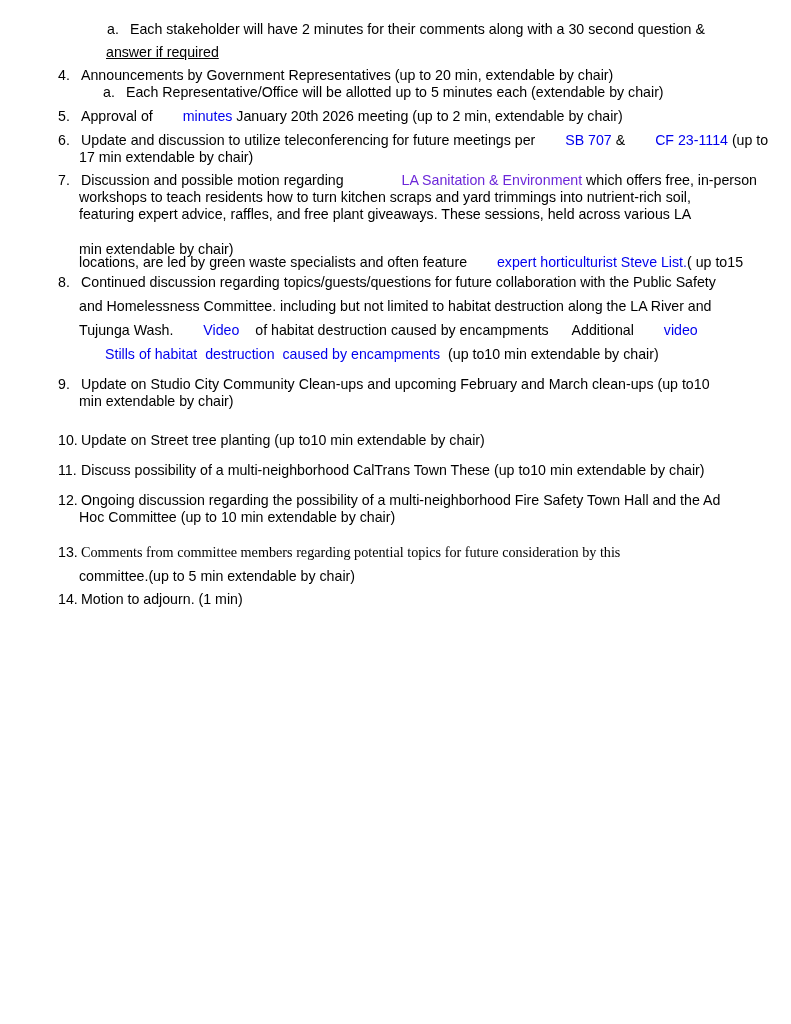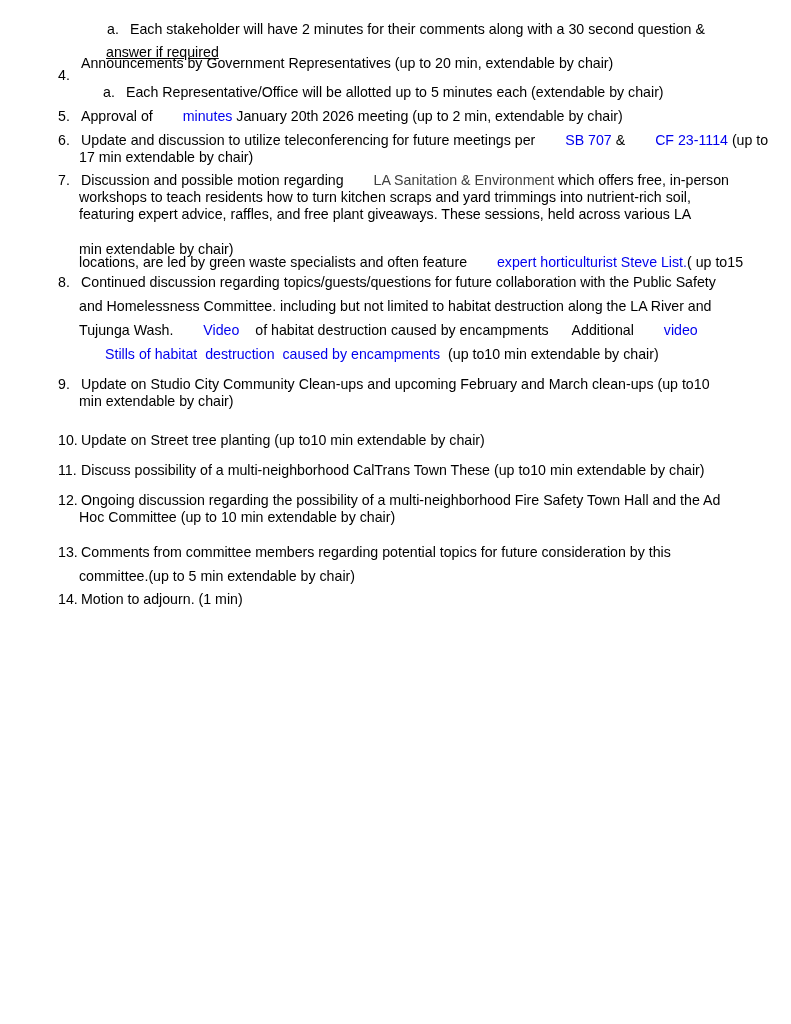--- a/index.html
+++ b/index.html
@@ -10,47 +10,47 @@
   a.lnk { color: #0000ee; text-decoration: none; padding-left: 26px; }
 </style>
 </head>
 <body>
 
 <div id="doc">
     <span class="line num" style="left: 107px; top: 21px;">a.</span>
     <div class="line" style="left: 130px; top: 21px;"><span style="white-space: pre;">Each stakeholder will have 2 minutes for their comments along with a 30 second question &amp;</span></div>
     <div class="line" style="left: 106px; top: 44px; text-decoration: underline;"><span style="white-space: pre;">answer if required</span></div>
     <span class="line num" style="left: 58px; top: 67px;">4.</span>
-    <div class="line" style="left: 81px; top: 55px;"><span style="white-space: pre;">Announcements by Government Representatives (up to 20 min, extendable by chair)</span></div>
+    <div class="line" style="left: 81px; top: 67px;"><span style="white-space: pre;">Announcements by Government Representatives (up to 20 min, extendable by chair)</span></div>
     <span class="line num" style="left: 103px; top: 84px;">a.</span>
     <div class="line" style="left: 126px; top: 84px;"><span style="white-space: pre;">Each Representative/Office will be allotted up to 5 minutes each (extendable by chair)</span></div>
     <span class="line num" style="left: 58px; top: 108px;">5.</span>
     <div class="line" style="left: 81px; top: 108px;"><span style="white-space: pre;">Approval of </span><a class="lnk" style="color: rgb(0, 0, 238); white-space: pre;">minutes</a><span style="white-space: pre;"> January 20th 2026 meeting (up to 2 min, extendable by chair)</span></div>
     <span class="line num" style="left: 58px; top: 132px;">6.</span>
     <div class="line" style="left: 81px; top: 132px;"><span style="white-space: pre;">Update and discussion to utilize teleconferencing for future meetings per </span><a class="lnk" style="color: rgb(0, 0, 238); white-space: pre;">SB 707</a><span style="white-space: pre;"> &amp; </span><a class="lnk" style="color: rgb(0, 0, 238); white-space: pre;">CF 23-1114</a><span style="white-space: pre;"> (up to</span></div>
     <div class="line" style="left: 79px; top: 149px;"><span style="white-space: pre;">17 min extendable by chair)</span></div>
     <span class="line num" style="left: 58px; top: 172px;">7.</span>
-    <div class="line" style="left: 81px; top: 172px;"><span style="white-space: pre;">Discussion and possible motion regarding </span><a class="lnk" style="color: #404040; white-space: pre;">LA Sanitation &amp; Environment</a><span style="white-space: pre;"> which offers free, in-person</span></div>
+    <div class="line" style="left: 81px; top: 172px;"><span style="white-space: pre;">Discussion and possible motion regarding </span><a class="lnk" style="color: #6d28d9; white-space: pre; margin-left: 28px;">LA Sanitation &amp; Environment</a><span style="white-space: pre;"> which offers free, in-person</span></div>
     <div class="line" style="left: 79px; top: 189px;"><span style="white-space: pre;">workshops to teach residents how to turn kitchen scraps and yard trimmings into nutrient-rich soil,</span></div>
     <div class="line" style="left: 79px; top: 206px;"><span style="white-space: pre;">featuring expert advice, raffles, and free plant giveaways. These sessions, held across various LA</span></div>
     <div class="line" style="left: 79px; top: 208px; margin-top: 46px;"><span style="white-space: pre;">locations, are led by green waste specialists and often feature </span><a class="lnk" style="color: rgb(0, 0, 238); white-space: pre;">expert horticulturist Steve List.</a><span style="white-space: pre;">( up to15</span></div>
     <div class="line" style="left: 79px; top: 241px;"><span style="white-space: pre;">min extendable by chair)</span></div>
     <span class="line num" style="left: 58px; top: 274px;">8.</span>
     <div class="line" style="left: 81px; top: 274px;"><span style="white-space: pre;">Continued discussion regarding topics/guests/questions for future collaboration with the Public Safety</span></div>
     <div class="line" style="left: 79px; top: 298px;"><span style="white-space: pre;">and Homelessness Committee. including but not limited to habitat destruction along the LA River and</span></div>
     <div class="line" style="left: 79px; top: 322px;"><span style="white-space: pre;">Tujunga Wash. </span><a class="lnk" style="color: rgb(0, 0, 238); white-space: pre;">Video</a><span style="white-space: pre; padding-left: 12px;"> of habitat destruction caused by encampments      Additional </span><a class="lnk" style="color: rgb(0, 0, 238); white-space: pre;">video</a></div>
     <div class="line" style="left: 79px; top: 346px;"><a class="lnk" style="color: rgb(0, 0, 238); white-space: pre;">Stills of habitat  destruction  caused by encampments</a><span style="white-space: pre;">  (up to10 min extendable by chair)</span></div>
     <span class="line num" style="left: 58px; top: 376px;">9.</span>
     <div class="line" style="left: 81px; top: 376px;"><span style="white-space: pre;">Update on Studio City Community Clean-ups and upcoming February and March clean-ups (up to10</span></div>
     <div class="line" style="left: 79px; top: 393px;"><span style="white-space: pre;">min extendable by chair)</span></div>
     <span class="line num" style="left: 58px; top: 432px;">10.</span>
     <div class="line" style="left: 81px; top: 432px;"><span style="white-space: pre;">Update on Street tree planting (up to10 min extendable by chair)</span></div>
     <span class="line num" style="left: 58px; top: 462px;">11.</span>
     <div class="line" style="left: 81px; top: 462px;"><span style="white-space: pre;">Discuss possibility of a multi-neighborhood CalTrans Town These (up to10 min extendable by chair)</span></div>
     <span class="line num" style="left: 58px; top: 492px;">12.</span>
     <div class="line" style="left: 81px; top: 492px;"><span style="white-space: pre;">Ongoing discussion regarding the possibility of a multi-neighborhood Fire Safety Town Hall and the Ad</span></div>
     <div class="line" style="left: 79px; top: 509px;"><span style="white-space: pre;">Hoc Committee (up to 10 min extendable by chair)</span></div>
     <span class="line num" style="left: 58px; top: 544px;">13.</span>
-    <div class="line" style="left: 81px; top: 544px;"><span style="white-space: pre;">Comments from committee members regarding potential topics for future consideration by this</span></div>
+    <div class="line" style="left: 81px; top: 544px; font-family: Liberation Serif, serif;"><span style="white-space: pre;">Comments from committee members regarding potential topics for future consideration by this</span></div>
     <div class="line" style="left: 79px; top: 568px;"><span style="white-space: pre;">committee.(up to 5 min extendable by chair)</span></div>
     <span class="line num" style="left: 58px; top: 591px;">14.</span>
     <div class="line" style="left: 81px; top: 591px;"><span style="white-space: pre;">Motion to adjourn. (1 min)</span></div>
   </div>
 
 </body></html>

